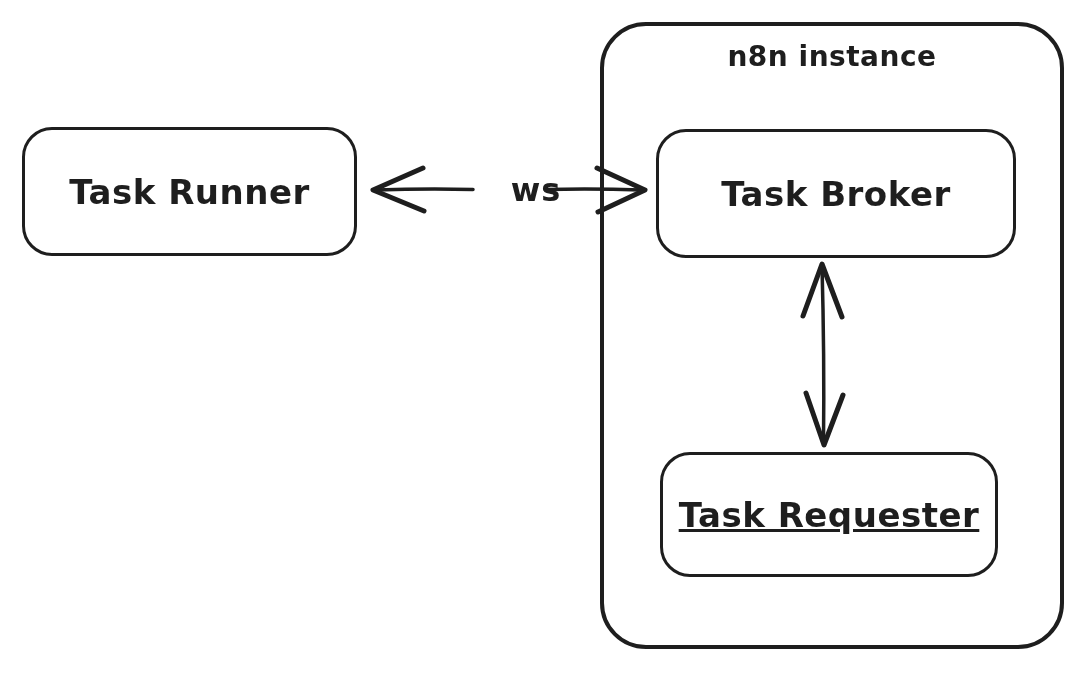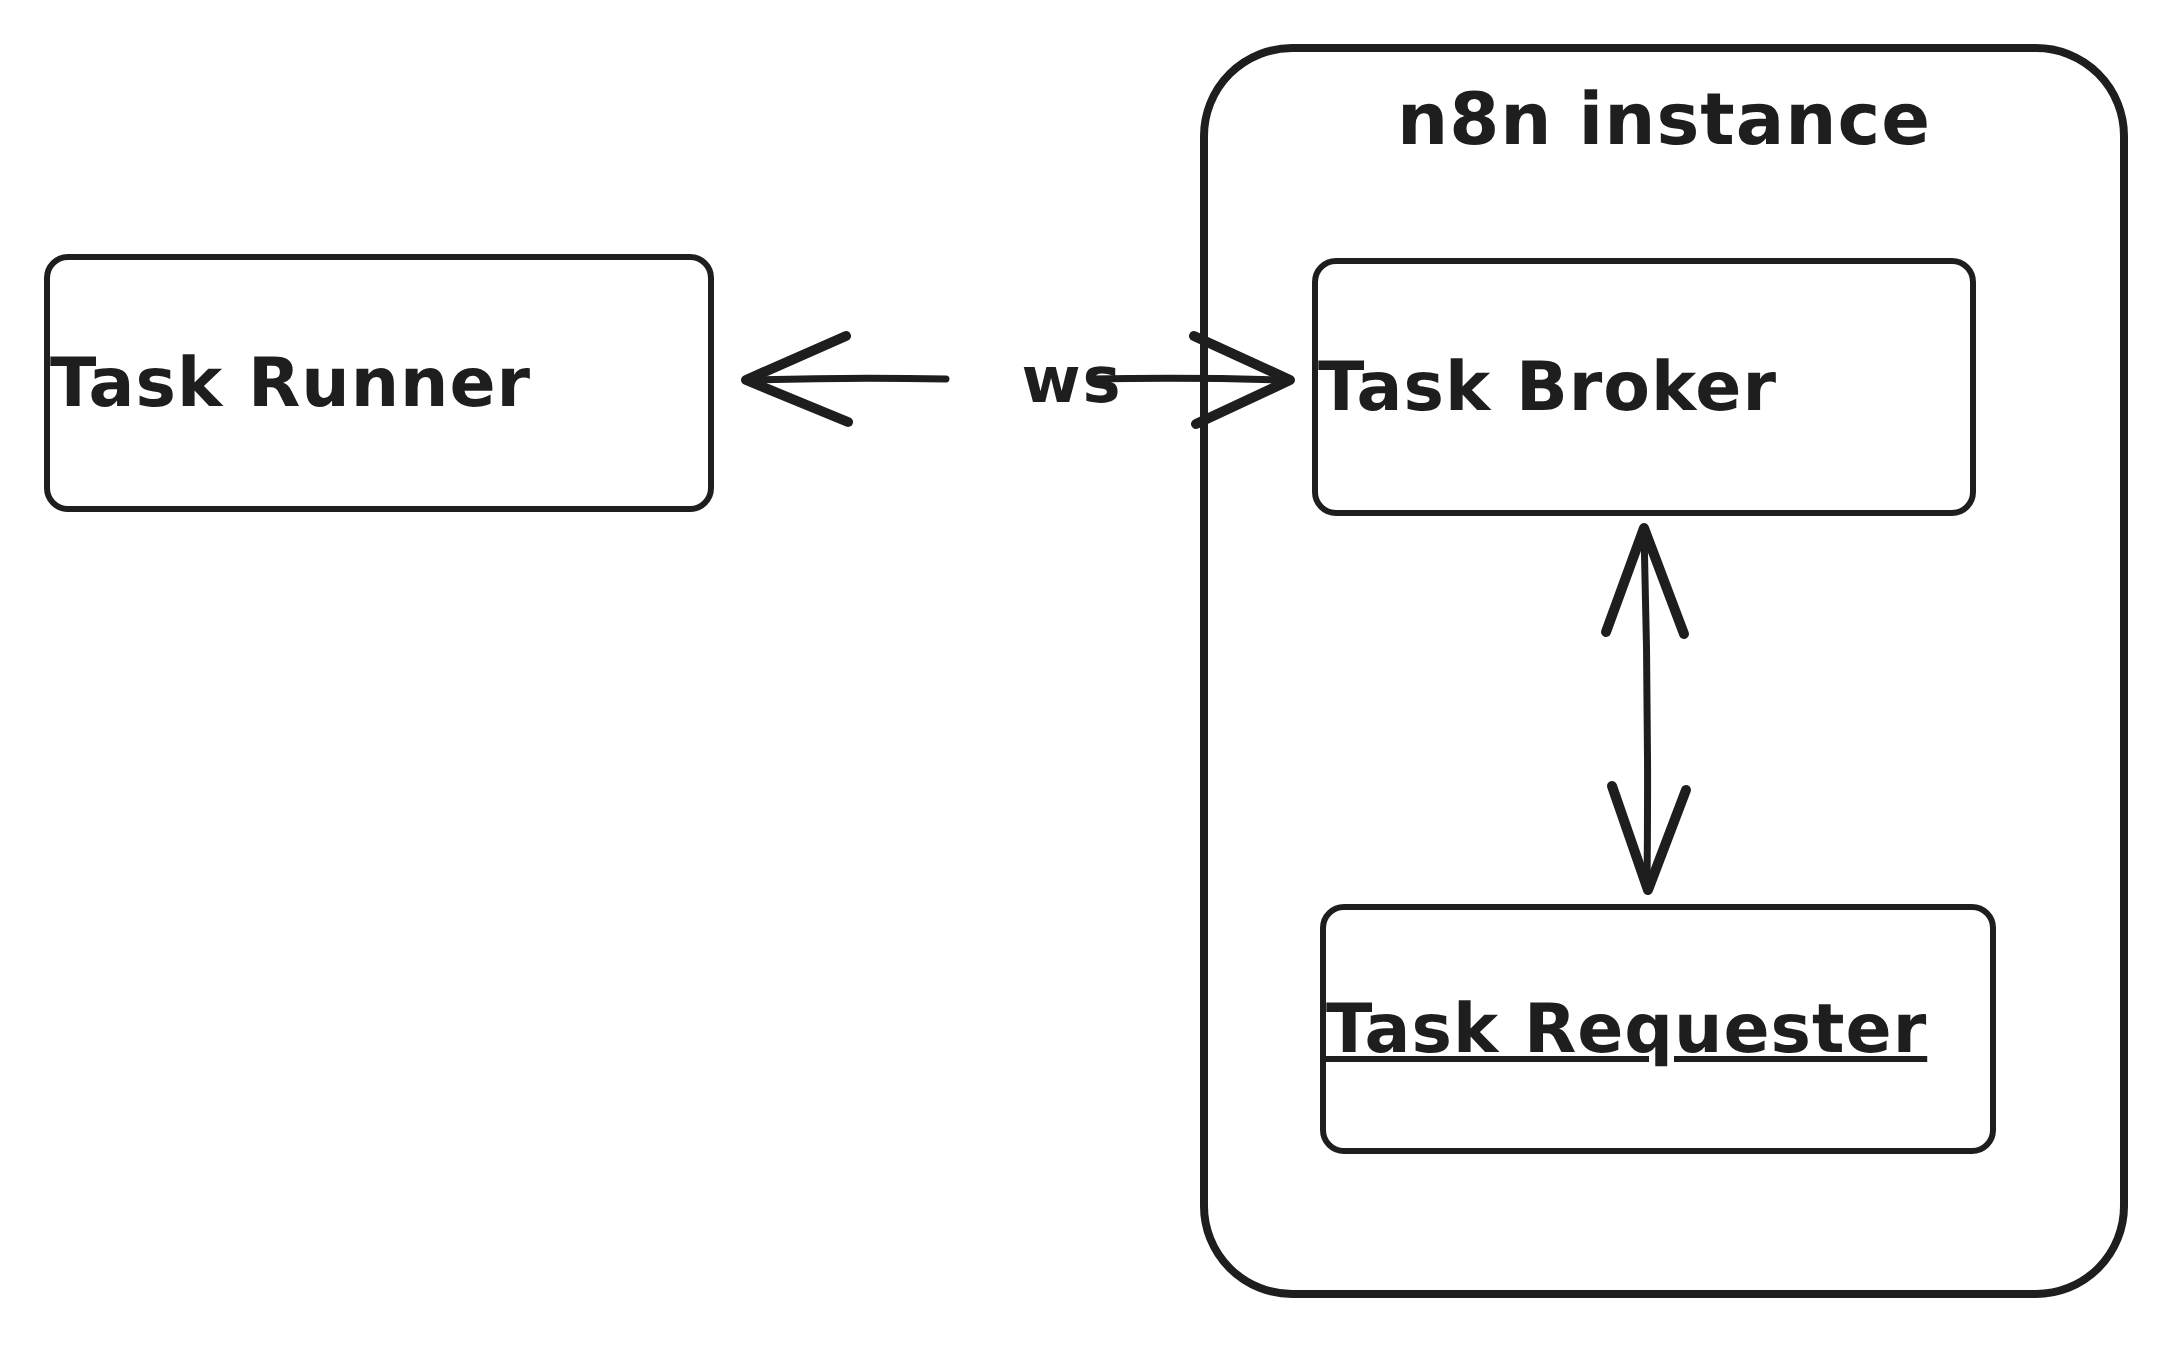--- a/index.html
+++ b/index.html
@@ -16,41 +16,42 @@
     position: relative;
     width: 1090px;
     height: 674px;
     background: var(--bg);
     overflow: hidden;
     color: var(--stroke);
   }
   .node {
     position: absolute;
     border: 3.5px solid var(--stroke);
-    border-radius: 12px;
+    border-radius: 30px;
     background: var(--bg);
     display: flex;
     align-items: center;
+    justify-content: center;
     font-size: 34px;
     font-weight: 600;
     letter-spacing: 0.5px;
     color: var(--stroke);
   }
   .container-node {
     position: absolute;
     border: 4px solid var(--stroke);
     border-radius: 46px;
     background: var(--bg);
   }
   .container-title {
     position: absolute;
     width: 100%;
     top: 14px;
     text-align: center;
-    font-size: 36px;
+    font-size: 28px;
     font-weight: 600;
     letter-spacing: 0.5px;
     color: var(--stroke);
   }
   .edge-label {
     position: absolute;
     font-size: 32px;
     font-weight: 700;
     letter-spacing: 1px;
     color: var(--stroke);
@@ -77,21 +78,21 @@
 <div class="canvas">
 
   <div class="container-node" style="left: 600px; top: 22px; width: 464px; height: 627px;">
     <div class="container-title">n8n instance</div>
   </div>
 
   <div class="node" style="left: 22px; top: 127px; width: 335px; height: 129px;">
     <span>Task Runner</span>
   </div>
 
-  <div class="node" style="left: 656px; top: 129px; width: 332px; height: 129px;">
+  <div class="node" style="left: 656px; top: 129px; width: 360px; height: 129px;">
     <span>Task Broker</span>
   </div>
 
   <div class="node" style="left: 660px; top: 452px; width: 338px; height: 125px; text-decoration: underline;">
     <span>Task Requester</span>
   </div>
 
   <svg class="arrow-layer" viewBox="0 0 1090 674" width="1090" height="674">
 
     <g>

